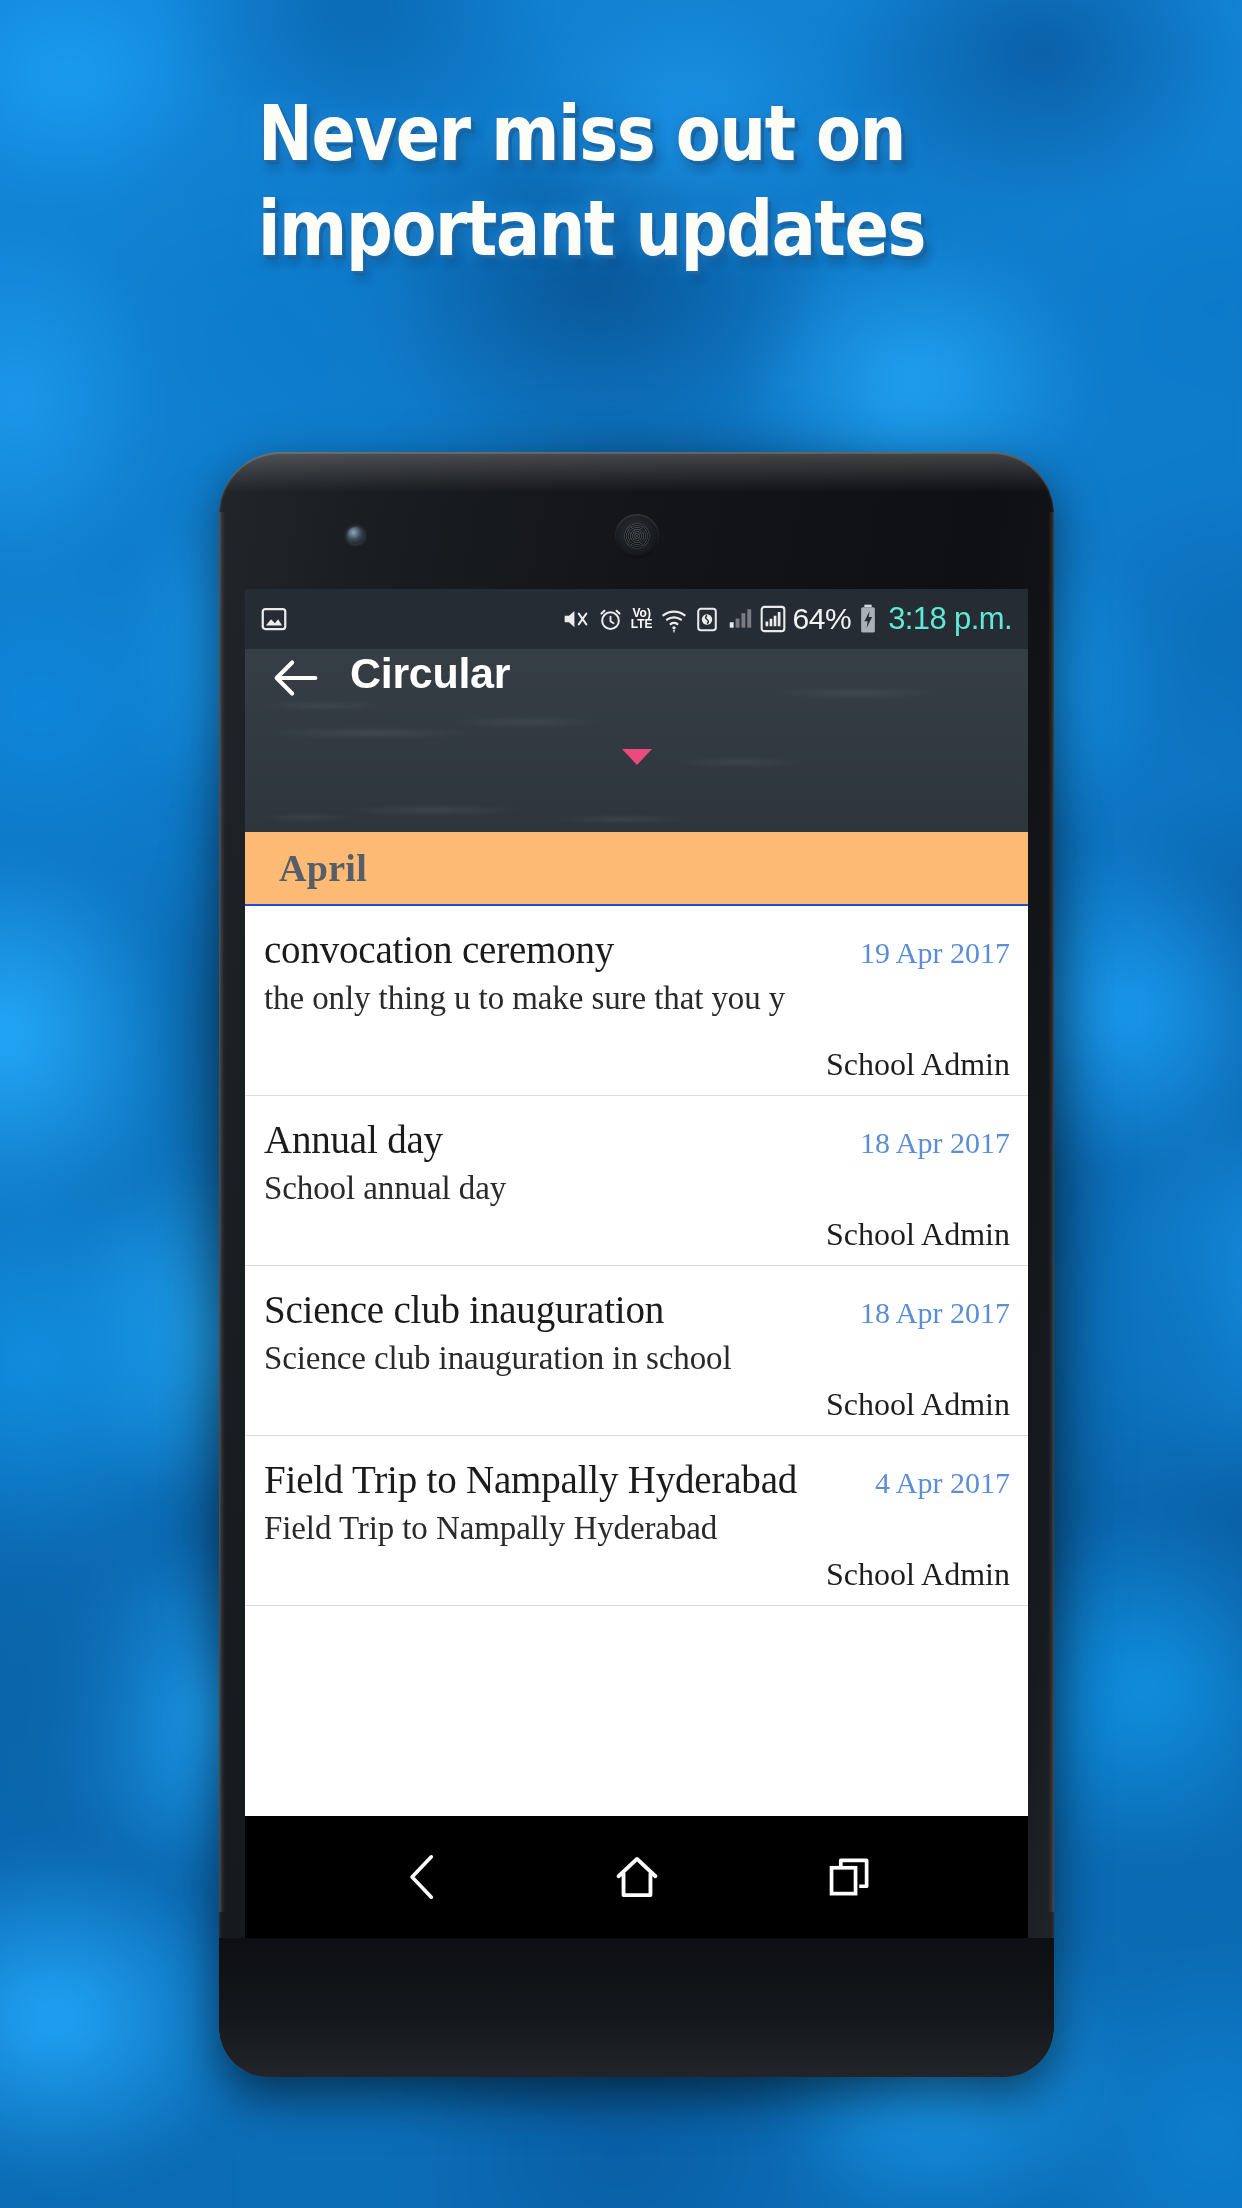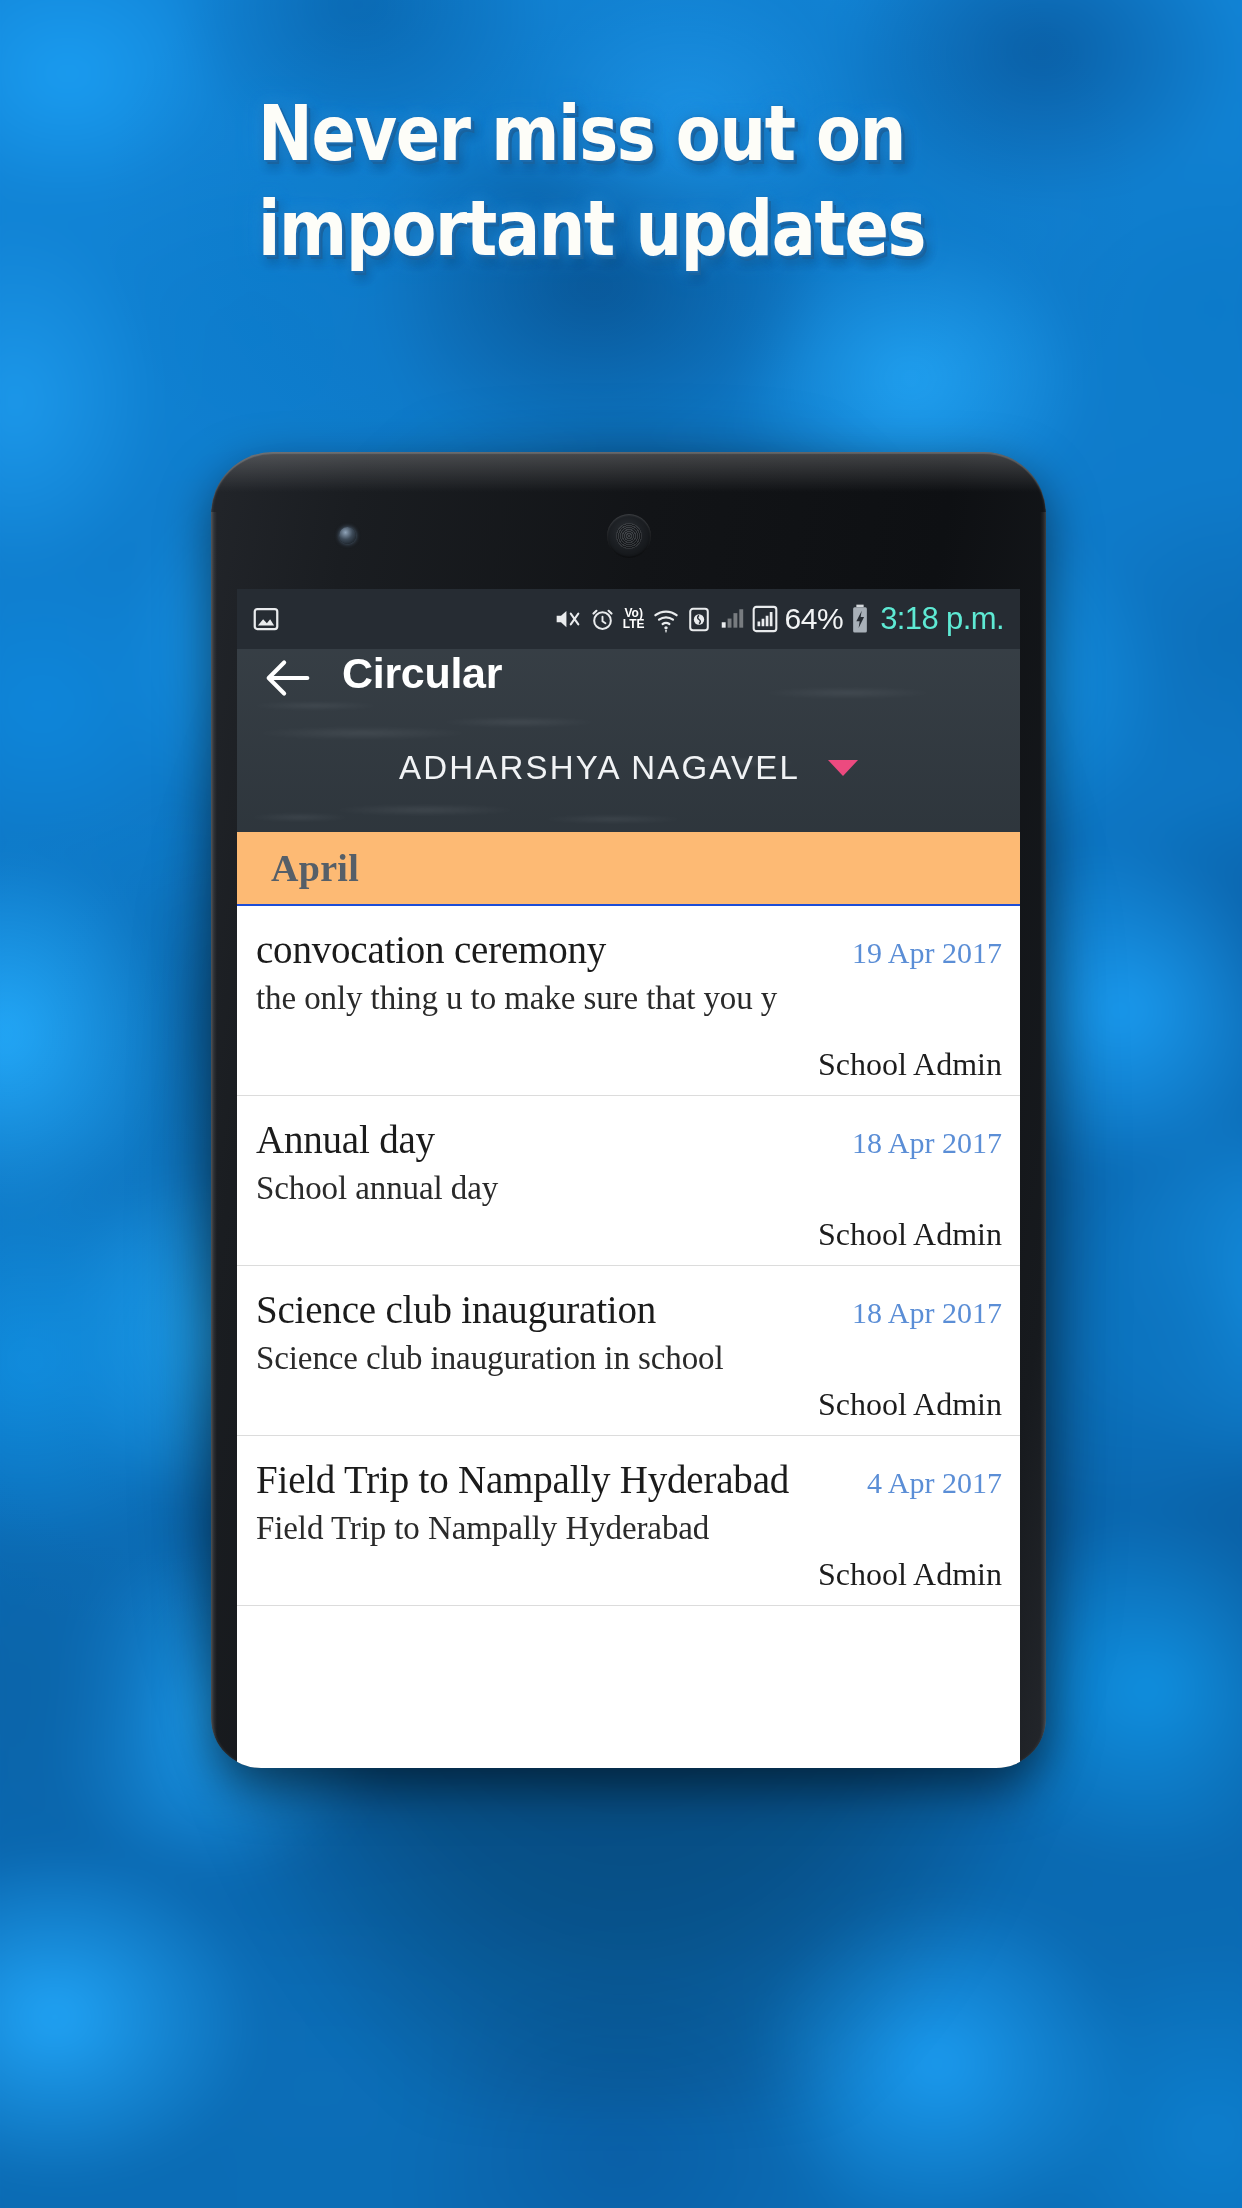--- a/index.html
+++ b/index.html
@@ -75,22 +75,22 @@
       4px 4px 0 #19639f,
       0 0 14px #1a7ec9,
       0 0 26px #1f8ad8,
       5px 7px 12px rgba(4,40,78,.55);
   }
   #headline .hl-line{ display:block; white-space:nowrap; }
 
   
   #phone{
     position:absolute;
-    left:211px; top:452px;
-    width:835px; height:1316px;
+    left:219px; top:452px;
+    width:835px; height:1625px;
     z-index:30;
   }
   
   #phone-glow{
     position:absolute; left:-48px; top:-30px;
     width:931px; height:1690px;
     border-radius:86px;
     background:radial-gradient(ellipse at 50% 50%, rgba(0,0,0,.42) 0%, rgba(0,0,0,.22) 55%, rgba(0,0,0,0) 78%);
     filter:blur(22px);
   }
@@ -386,21 +386,20 @@
         <div id="chalk"></div>
         <div id="appbar-row1">
           <span id="back-arrow">
             <svg width="58" height="58" viewBox="0 0 24 24">
               <path d="M20 12H4.6M10.4 5.6L4 12l6.4 6.4" stroke="#ffffff" stroke-width="1.7" fill="none" stroke-linecap="round" stroke-linejoin="round"></path>
             </svg>
           </span>
           <span id="appbar-title">Circular</span>
         </div>
         <div id="appbar-row2">
-          <span id="student-name">ADHARSHYA  NAGAVEL</span>
           <span id="student-caret"></span>
         </div>
       </div>
 
       <div id="month-header">
         <span class="mh-text">April</span>
       </div>
 
       <div id="circular-list">
 

